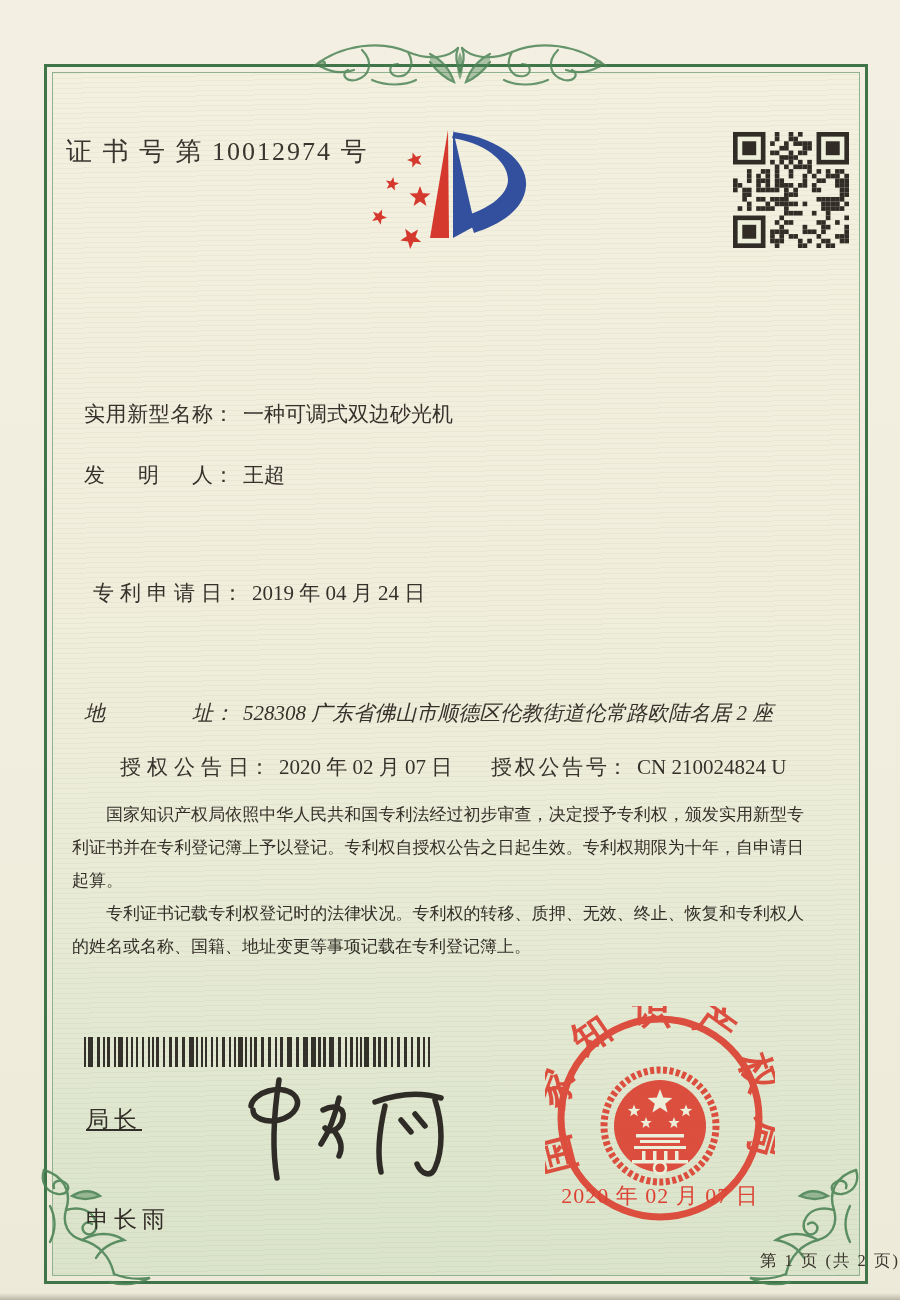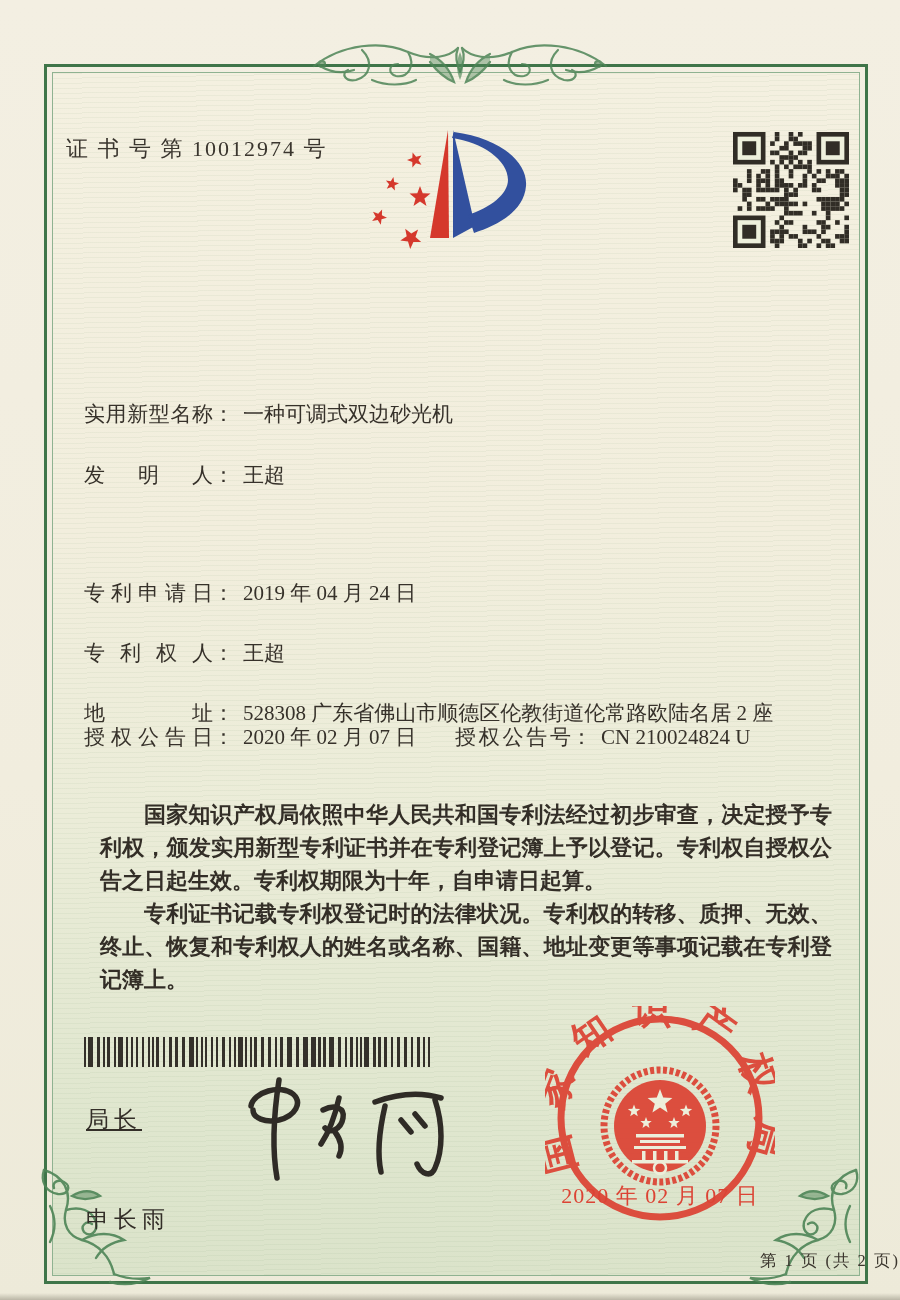--- a/index.html
+++ b/index.html
@@ -13,33 +13,33 @@
   .frame-outer{position:absolute;left:44px;top:64px;width:818px;height:1214px;
                border:3px solid var(--border-green,#3f7549);}
   .frame-inner{position:absolute;left:5px;top:5px;right:5px;bottom:5px;
                border:1px solid #8fb291;
                background:
                  repeating-linear-gradient(179deg, rgba(118,156,112,.08) 0 1px, transparent 1px 5px),
                  linear-gradient(180deg,#f4f0e0 0%,#f2eedd 38%,#ebecd8 62%,#dfe6ce 88%,#dbe3ca 100%);}
   .scan-edge{position:absolute;left:0;right:0;bottom:0;height:7px;
              background:linear-gradient(180deg,transparent,rgba(110,105,90,.4));}
 
-  .cert-number{left:66px;top:134px;font-size:22px;letter-spacing:2px;color:#3a352e;}
+  .cert-number{left:66px;top:134px;font-size:26px;letter-spacing:2px;color:#3a352e;}
   .page-title{left:0;right:0;top:284px;text-align:center;font-size:47px;font-weight:bold;
               color:#26221d;letter-spacing:11px;text-indent:11px;}
 
   .field-row{position:absolute;left:84px;font-size:21px;color:#36312a;white-space:nowrap;}
   .flabel{display:inline-block;width:129px;text-align:justify;text-align-last:justify;
           vertical-align:bottom;}
   .colon{padding-right:9px;}
   .grant-right{position:absolute;left:371px;top:0;white-space:nowrap;}
   .grant-right .flabel{width:116px;}
 
-  .body-text{left:100px;top:798px;width:732px;font-size:22px;line-height:33px;
-             color:#332e27;text-align:justify;word-break:break-all;font-weight:bold;}
+  .body-text{left:72px;top:798px;width:732px;font-size:17px;line-height:33px;
+             color:#332e27;text-align:justify;word-break:break-all;}
   .body-text p{margin:0;text-indent:2em;}
 
   .officials{left:86px;font-size:23px;color:#332e28;letter-spacing:5px;}
   .seal-date{left:543px;width:234px;top:1181px;text-align:center;
              color:var(--seal-red,#dc4334);font-size:22px;letter-spacing:1px;}
   .page-footer{left:0;right:0;top:1250px;text-align:right;font-size:16.5px;
                letter-spacing:2px;color:#3b362e;}
   svg{display:block;}
 </style>
 </head>
@@ -312,31 +312,28 @@
       <rect x="9.28" y="92.80" width="13.92" height="13.92" fill="#312d26"></rect>
     </svg>
 
 
   <div class="field-row" style="top:400px;">
     <span class="flabel">实用新型名称</span><span class="colon">：</span><span>一种可调式双边砂光机</span>
   </div>
   <div class="field-row" style="top:461px;">
     <span class="flabel">发明人</span><span class="colon">：</span><span>王超</span>
   </div>
-  <div class="field-row" style="top:579px;">
+  <div class="field-row" style="top:579px;margin-left:9px;">
     <span class="flabel">专利申请日</span><span class="colon">：</span><span>2019 年 04 月 24 日</span>
   </div>
-  <div class="field-row" style="top:639px;">
-    <span class="flabel">专利权人</span><span class="colon">：</span><span>王超</span>
-  </div>
-  <div class="field-row" style="top:699px;">
+  <div class="field-row" style="top:699px;font-style:italic;">
     <span class="flabel">地址</span><span class="colon">：</span><span>528308 广东省佛山市顺德区伦教街道伦常路欧陆名居 2 座</span>
   </div>
 
-  <div class="field-row" style="top:723px;width:732px;">
+  <div class="field-row" style="top:753px;width:732px;margin-left:36px;">
     <span class="flabel">授权公告日</span><span class="colon">：</span><span>2020 年 02 月 07 日</span>
     <span class="grant-right">
       <span class="flabel">授权公告号</span><span class="colon">：</span><span>CN 210024824 U</span>
     </span>
   </div>
 
   <div class="abs body-text">
     <p>国家知识产权局依照中华人民共和国专利法经过初步审查，决定授予专利权，颁发实用新型专利证书并在专利登记簿上予以登记。专利权自授权公告之日起生效。专利权期限为十年，自申请日起算。</p>
     <p>专利证书记载专利权登记时的法律状况。专利权的转移、质押、无效、终止、恢复和专利权人的姓名或名称、国籍、地址变更等事项记载在专利登记簿上。</p>
   </div>

